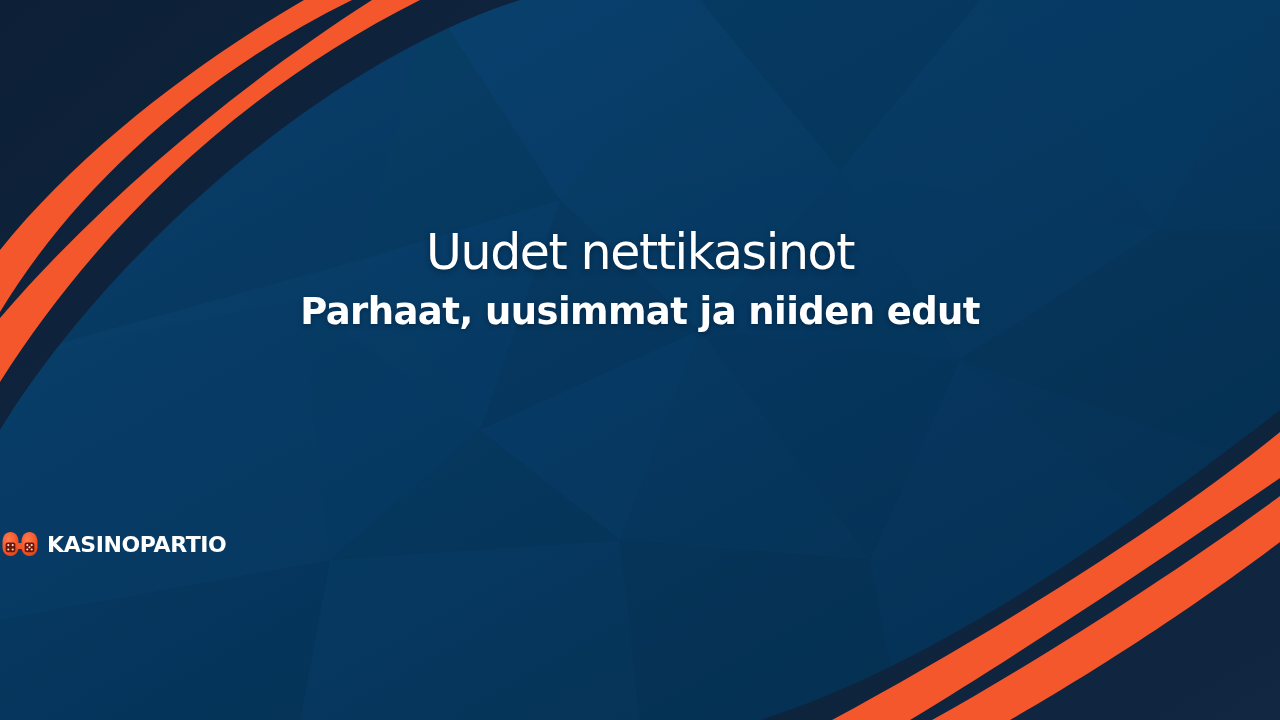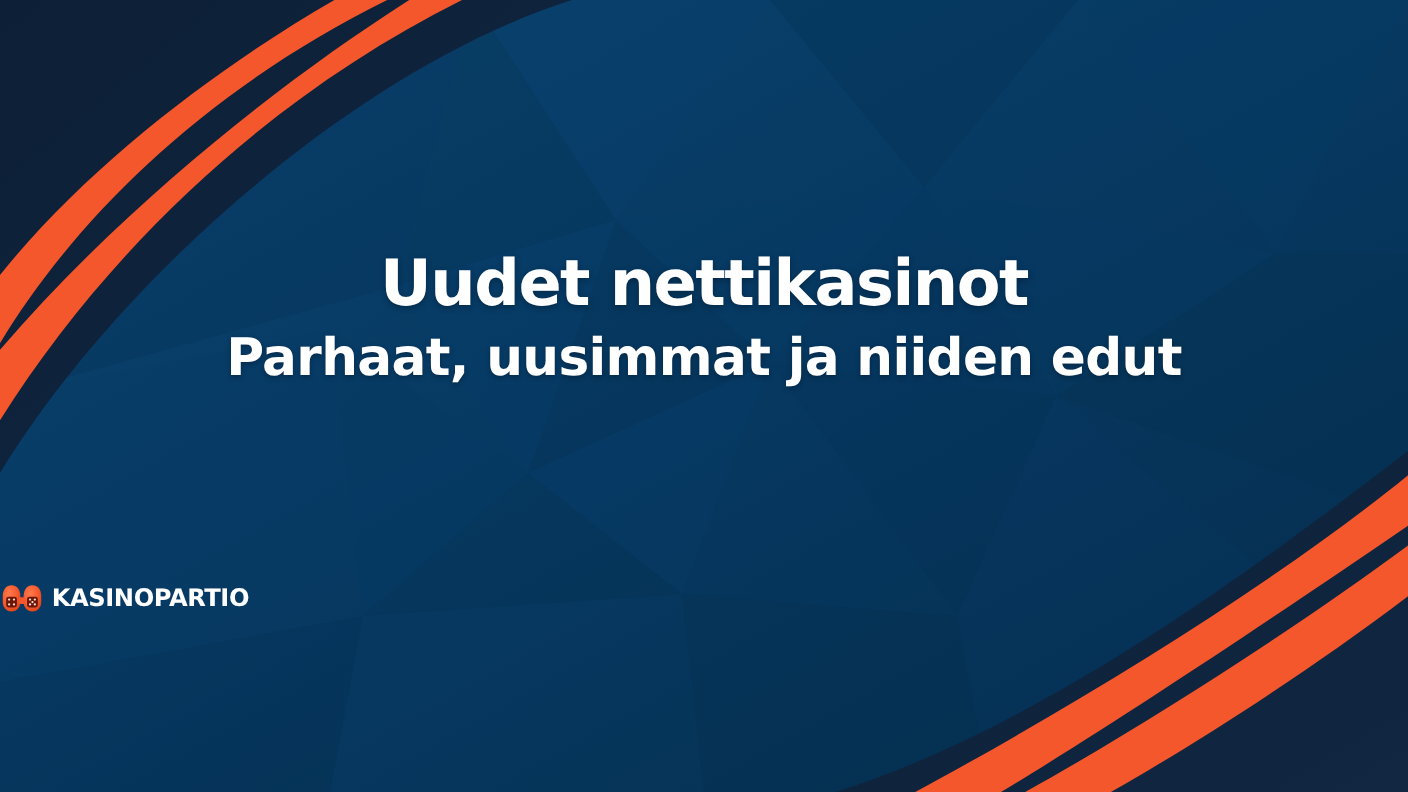--- a/index.html
+++ b/index.html
@@ -31,31 +31,31 @@
   }
   #title-block {
     position:absolute;
     left:0; right:0;
     top:228px;
     text-align:center;
   }
   #hero-title {
     color:#ffffff;
     font-family:"DejaVu Sans", sans-serif;
-    font-size:58px;
-    font-weight:bold;
+    font-size:49px;
+    font-weight:normal;
     letter-spacing:-1.4px;
     line-height:1.0;
     white-space:nowrap;
     text-shadow:0 2px 6px rgba(2,18,36,0.45);
   }
   #hero-subtitle {
     color:#ffffff;
     font-family:"DejaVu Sans", sans-serif;
-    font-size:47px;
+    font-size:37px;
     font-weight:bold;
     letter-spacing:-0.6px;
     line-height:1.0;
     margin-top:16px;
     white-space:nowrap;
     text-shadow:0 2px 5px rgba(2,18,36,0.40);
   }
   
   #logo {
     position:absolute;

